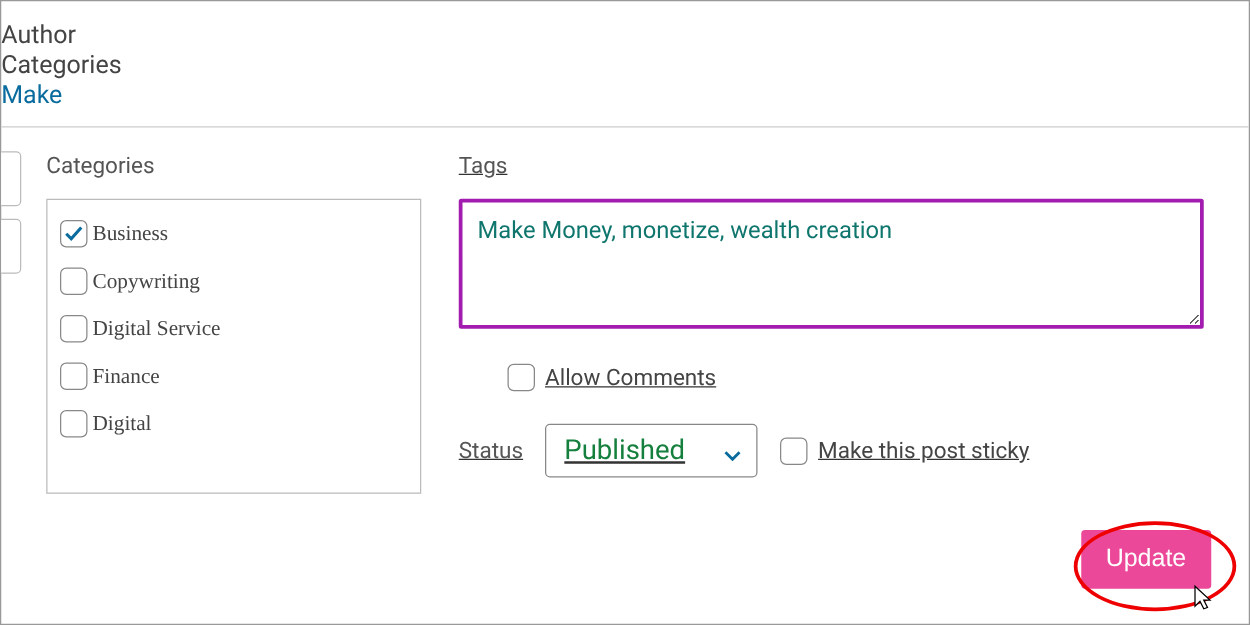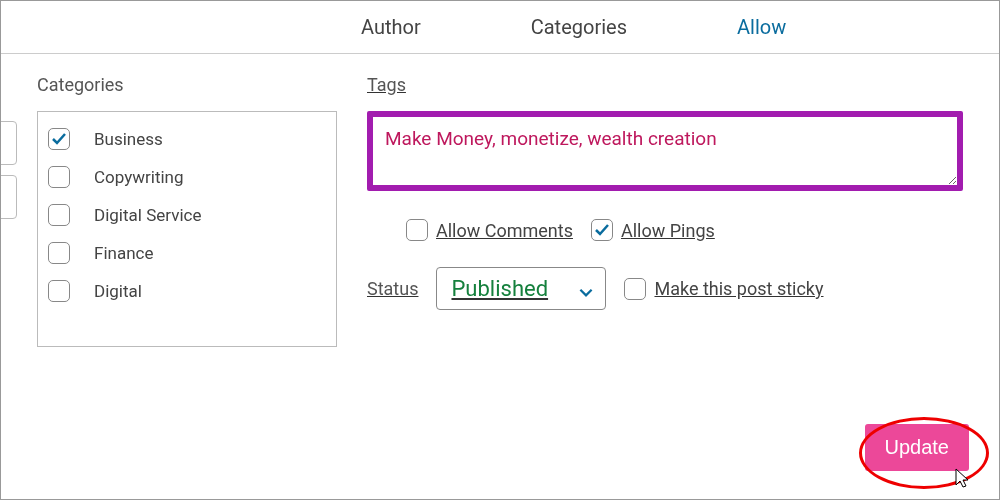--- a/index.html
+++ b/index.html
@@ -1,35 +1,35 @@
 <!DOCTYPE html>
 <html><head>
 <meta charset="utf-8">
 <style>
 * { box-sizing: border-box; margin: 0; padding: 0; }
 body { font-family: -apple-system, "Segoe UI", Roboto, sans-serif; font-size: 16px; color: #333; background: #fff; width: 1000px; height: 500px; overflow: hidden; position: relative; border: 1px solid #999; }
 .quick-edit { position: relative; width: 100%; height: 100%; }
-.tabs-row { border-bottom: 1px solid #ccc; padding: 14px 0 14px 0; display: flex; }
+.tabs-row { border-bottom: 1px solid #ccc; padding: 14px 0 14px 0; display: flex; flex-direction: column; }
 .tabs-spacer { width: 360px; }
 .tab { margin-right: 110px; font-size: 20px; color: #444; cursor: pointer; }
 .tab.active { color: #0a6c9e; }
 .content { display: flex; padding: 20px 36px 0 36px; gap: 30px; }
 .col-left { width: 300px; }
 .col-right { flex: 1; text-decoration: underline; }
 .field-label { font-size: 18px; color: #555; margin-bottom: 16px; display: block; }
 .cat-box { border: 1px solid #bbb; height: 236px; overflow-y: scroll; padding: 8px 6px; background: #fff; }
 .cat-box::-webkit-scrollbar { width: 16px; }
 .cat-box::-webkit-scrollbar-track { background: #f0f0f0; }
 .cat-box::-webkit-scrollbar-thumb { background: #bbb; }
-.cat-item { display: flex; align-items: center; padding: 8px 4px; gap: 24px; }
+.cat-item { display: flex; align-items: center; padding: 8px 4px; gap: 4px; font-family: Liberation Serif, serif; }
 .cat-item span { font-size: 17px; color: #444; }
 .checkbox { width: 22px; height: 22px; border: 1.5px solid #888; border-radius: 5px; background: #fff; display: inline-flex; align-items: center; justify-content: center; flex-shrink: 0; cursor: pointer; }
 .checkbox.checked svg { display: block; }
 .checkbox svg { display: none; width: 16px; height: 16px; }
-.tags-ta { width: 100%; height: 80px; border: 6px solid #a21caf; border-radius: 2px; padding: 10px 12px; font-size: 19px; color: #be185d; font-family: inherit; resize: both; }
+.tags-ta { width: 100%; height: 104px; border: 3px solid #a21caf; border-radius: 2px; padding: 10px 12px; font-size: 19px; color: #0f766e; font-family: inherit; resize: both; }
 .row { display: flex; align-items: center; gap: 18px; margin-top: 24px; margin-left: 39px; }
 .opt { display: flex; align-items: center; gap: 8px; }
 .opt span { font-size: 18px; color: #444; }
 .status-row { display: flex; align-items: center; gap: 18px; margin-top: 26px; }
 .status-label { font-size: 18px; color: #555; }
 .select-wrap { position: relative; display: inline-flex; align-items: flex-end; border: 1px solid #888; border-radius: 4px; padding: 8px 40px 8px 14px; font-size: 22px; color: #15803d; cursor: pointer; min-width: 170px; }
 .select-wrap svg { position: absolute; right: 10px; width: 18px; height: 18px; }
 .update-btn { position: absolute; right: 30px; bottom: 28px; background: #ec4899; color: #fff; border: none; padding: 12px 20px; font-size: 20px; border-radius: 3px; cursor: pointer; }
 .annot-ellipse { position: absolute; right: 10px; bottom: 10px; width: 130px; height: 72px; border: 3px solid #e00; border-radius: 50%; pointer-events: none; }
 .cursor { position: absolute; right: 28px; bottom: 8px; pointer-events: none; }
@@ -43,21 +43,21 @@
 
   <div class="side-tabs">
     <div class="side-tab"></div>
     <div class="side-tab"></div>
   </div>
 
   <div class="tabs-row">
     <div class="tabs-spacer"></div>
     <div class="tab">Author</div>
     <div class="tab">Categories</div>
-    <div class="tab active">Allow</div>
+    <div class="tab active">Make</div>
   </div>
 
   <div class="content">
     <div class="col-left">
       <span class="field-label">Categories</span>
       <div class="cat-box">
         <div class="cat-item">
           <span class="checkbox checked">
               <svg viewBox="0 0 16 16">
                 <path d="M2 8 L6 12 L14 3" stroke="#0a6c9e" stroke-width="2.5" fill="none"></path>
@@ -86,28 +86,20 @@
 
     <div class="col-right">
       <span class="field-label">Tags</span>
       <textarea class="tags-ta" style="">Make Money, monetize, wealth creation</textarea>
 
       <div class="row">
         <div class="opt">
           <span class="checkbox"></span>
           <span>Allow Comments</span>
         </div>
-        <div class="opt">
-          <span class="checkbox checked">
-              <svg viewBox="0 0 16 16">
-                <path d="M2 8 L6 12 L14 3" stroke="#0a6c9e" stroke-width="2.5" fill="none"></path>
-              </svg>
-            </span>
-          <span>Allow Pings</span>
-        </div>
       </div>
 
       <div class="status-row">
         <span class="status-label">Status</span>
         <div class="select-wrap">
           <span>Published</span>
           <svg viewBox="0 0 16 16">
               <path d="M3 6 L8 11 L13 6" stroke="#0a6c9e" stroke-width="2" fill="none"></path>
             </svg>
         </div>

